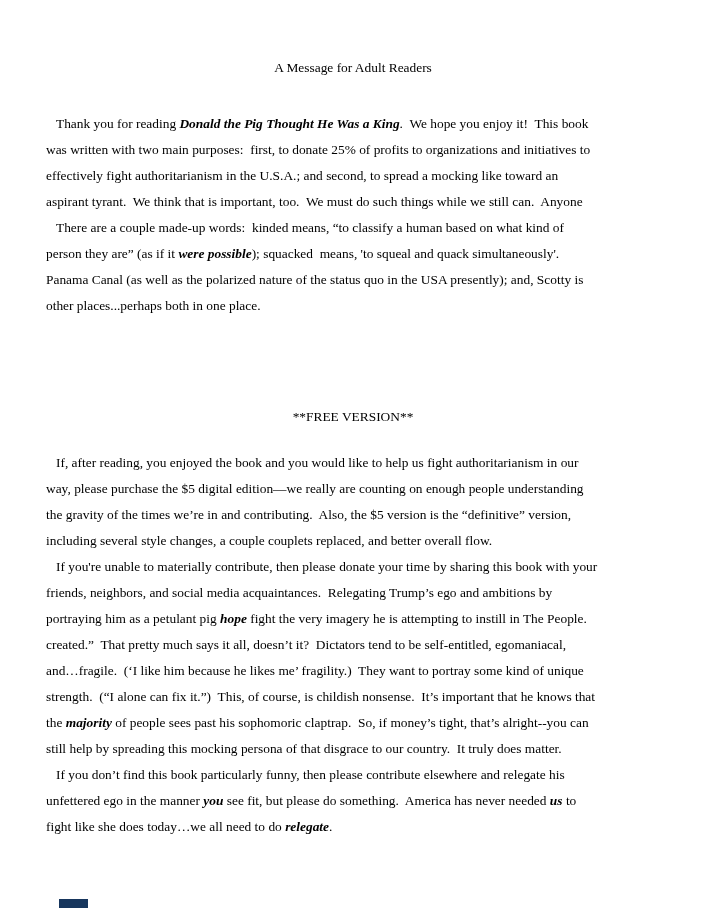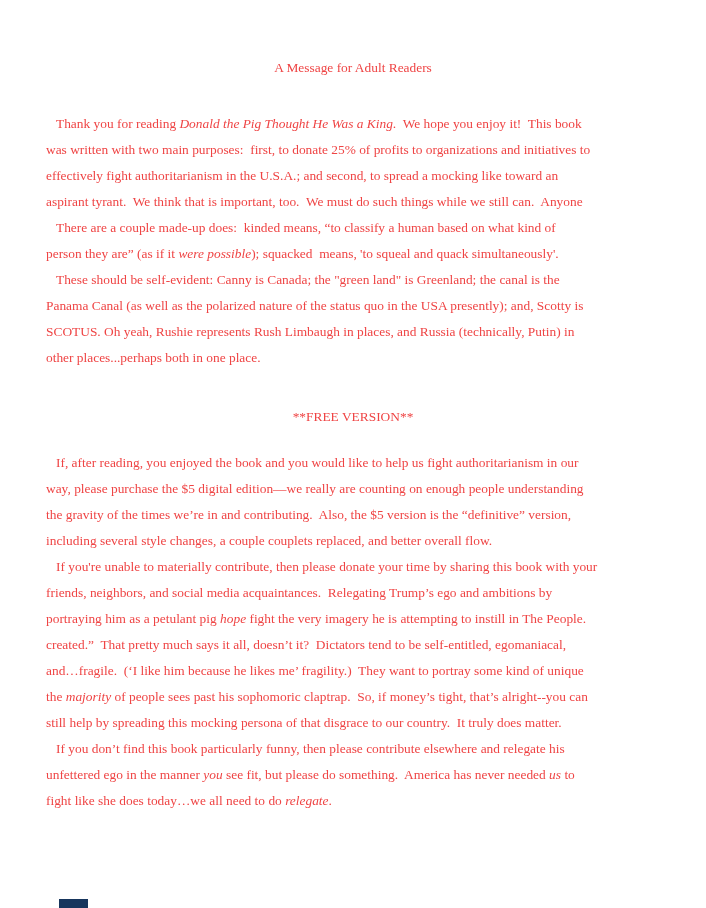--- a/index.html
+++ b/index.html
@@ -15,71 +15,70 @@
   .abs { position: absolute; left: 46px; width: 614px; }
   .line {
     height: 26px;
     line-height: 26px;
     font-size: 13.4px;
     white-space: pre;
     text-align: left;
   }
   .line.indent { padding-left: 10px; }
   .center { text-align: center; }
-  .it { font-style: italic; }
+  .it { font-style: italic; font-weight: bold; }
   .para { margin: 0; padding: 0; }
   .bottom-bar {
     position: absolute;
     left: 59px;
     bottom: 0;
     width: 29px;
     height: 9px;
   }
 </style>
 </head>
 <body>
 
-<div class="page" style="background: rgb(255, 255, 255); color: #ef4444;">
+<div class="page" style="background: rgb(255, 255, 255); color: #000000;">
 
   <div class="abs line center" style="top:55px;">A Message for Adult Readers</div>
 
   <div class="abs" style="top:111px;">
       <div class="para">
         <div class="line indent">Thank you for reading <span class="it">Donald the Pig Thought He Was a King</span>.  We hope you enjoy it!  This book</div>
         <div class="line">was written with two main purposes:  first, to donate 25% of profits to organizations and initiatives to</div>
         <div class="line">effectively fight authoritarianism in the U.S.A.; and second, to spread a mocking like toward an</div>
         <div class="line">aspirant tyrant.  We think that is important, too.  We must do such things while we still can.  Anyone</div>
       </div>
       <div class="para">
-        <div class="line indent">There are a couple made-up does:  kinded means, “to classify a human based on what kind of</div>
+        <div class="line indent">There are a couple made-up words:  kinded means, “to classify a human based on what kind of</div>
         <div class="line">person they are” (as if it <span class="it">were possible</span>); squacked  means, 'to squeal and quack simultaneously'.</div>
       </div>
       <div class="para">
-        <div class="line indent">These should be self-evident: Canny is Canada; the "green land" is Greenland; the canal is the</div>
         <div class="line">Panama Canal (as well as the polarized nature of the status quo in the USA presently); and, Scotty is</div>
-        <div class="line">SCOTUS. Oh yeah, Rushie represents Rush Limbaugh in places, and Russia (technically, Putin) in</div>
         <div class="line">other places...perhaps both in one place.</div>
       </div>
     </div>
 
   <div class="abs line center" style="top:404px;">**FREE VERSION**</div>
 
   <div class="abs" style="top:450px;">
       <div class="para">
         <div class="line indent">If, after reading, you enjoyed the book and you would like to help us fight authoritarianism in our</div>
         <div class="line">way, please purchase the $5 digital edition—we really are counting on enough people understanding</div>
         <div class="line">the gravity of the times we’re in and contributing.  Also, the $5 version is the “definitive” version,</div>
         <div class="line">including several style changes, a couple couplets replaced, and better overall flow.</div>
       </div>
       <div class="para">
         <div class="line indent">If you're unable to materially contribute, then please donate your time by sharing this book with your</div>
         <div class="line">friends, neighbors, and social media acquaintances.  Relegating Trump’s ego and ambitions by</div>
         <div class="line">portraying him as a petulant pig <span class="it">hope</span> fight the very imagery he is attempting to instill in The People.</div>
         <div class="line">created.”  That pretty much says it all, doesn’t it?  Dictators tend to be self-entitled, egomaniacal,</div>
         <div class="line">and…fragile.  (‘I like him because he likes me’ fragility.)  They want to portray some kind of unique</div>
+        <div class="line">strength.  (“I alone can fix it.”)  This, of course, is childish nonsense.  It’s important that he knows that</div>
         <div class="line">the <span class="it">majority</span> of people sees past his sophomoric claptrap.  So, if money’s tight, that’s alright--you can</div>
         <div class="line">still help by spreading this mocking persona of that disgrace to our country.  It truly does matter.</div>
       </div>
       <div class="para">
         <div class="line indent">If you don’t find this book particularly funny, then please contribute elsewhere and relegate his</div>
         <div class="line">unfettered ego in the manner <span class="it">you</span> see fit, but please do something.  America has never needed <span class="it">us</span> to</div>
         <div class="line">fight like she does today…we all need to do <span class="it">relegate</span>.</div>
       </div>
     </div>
 

